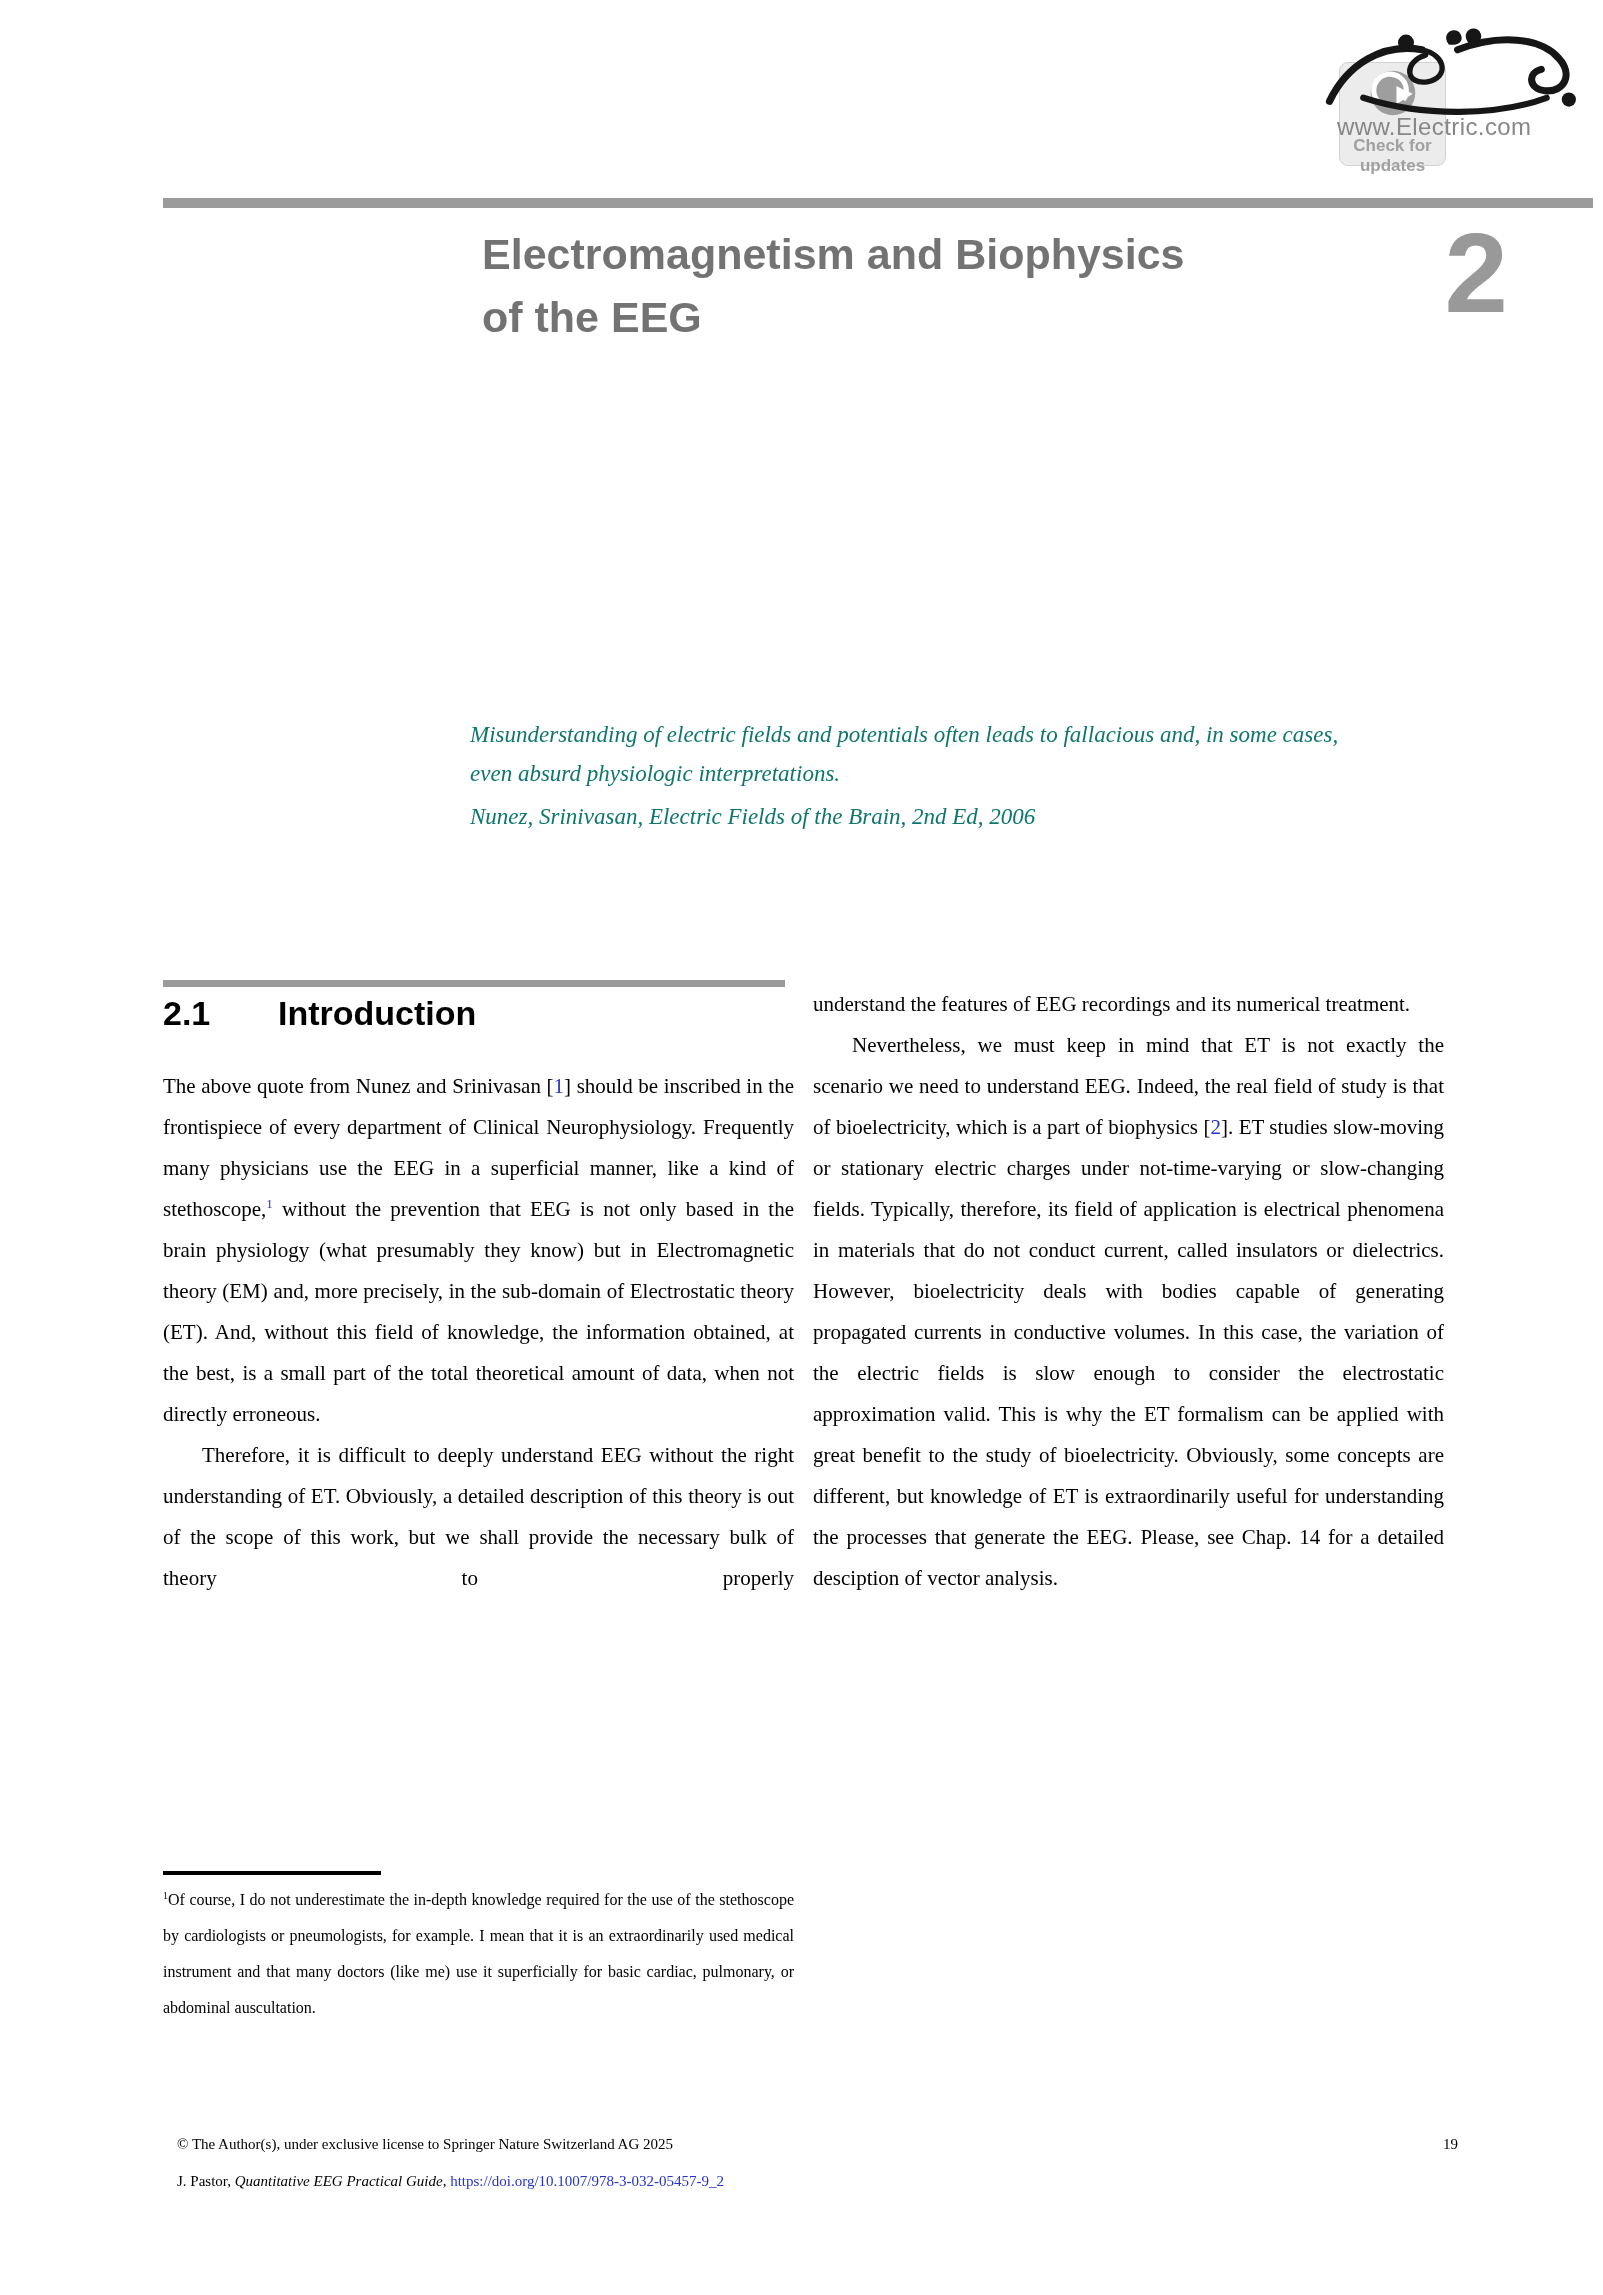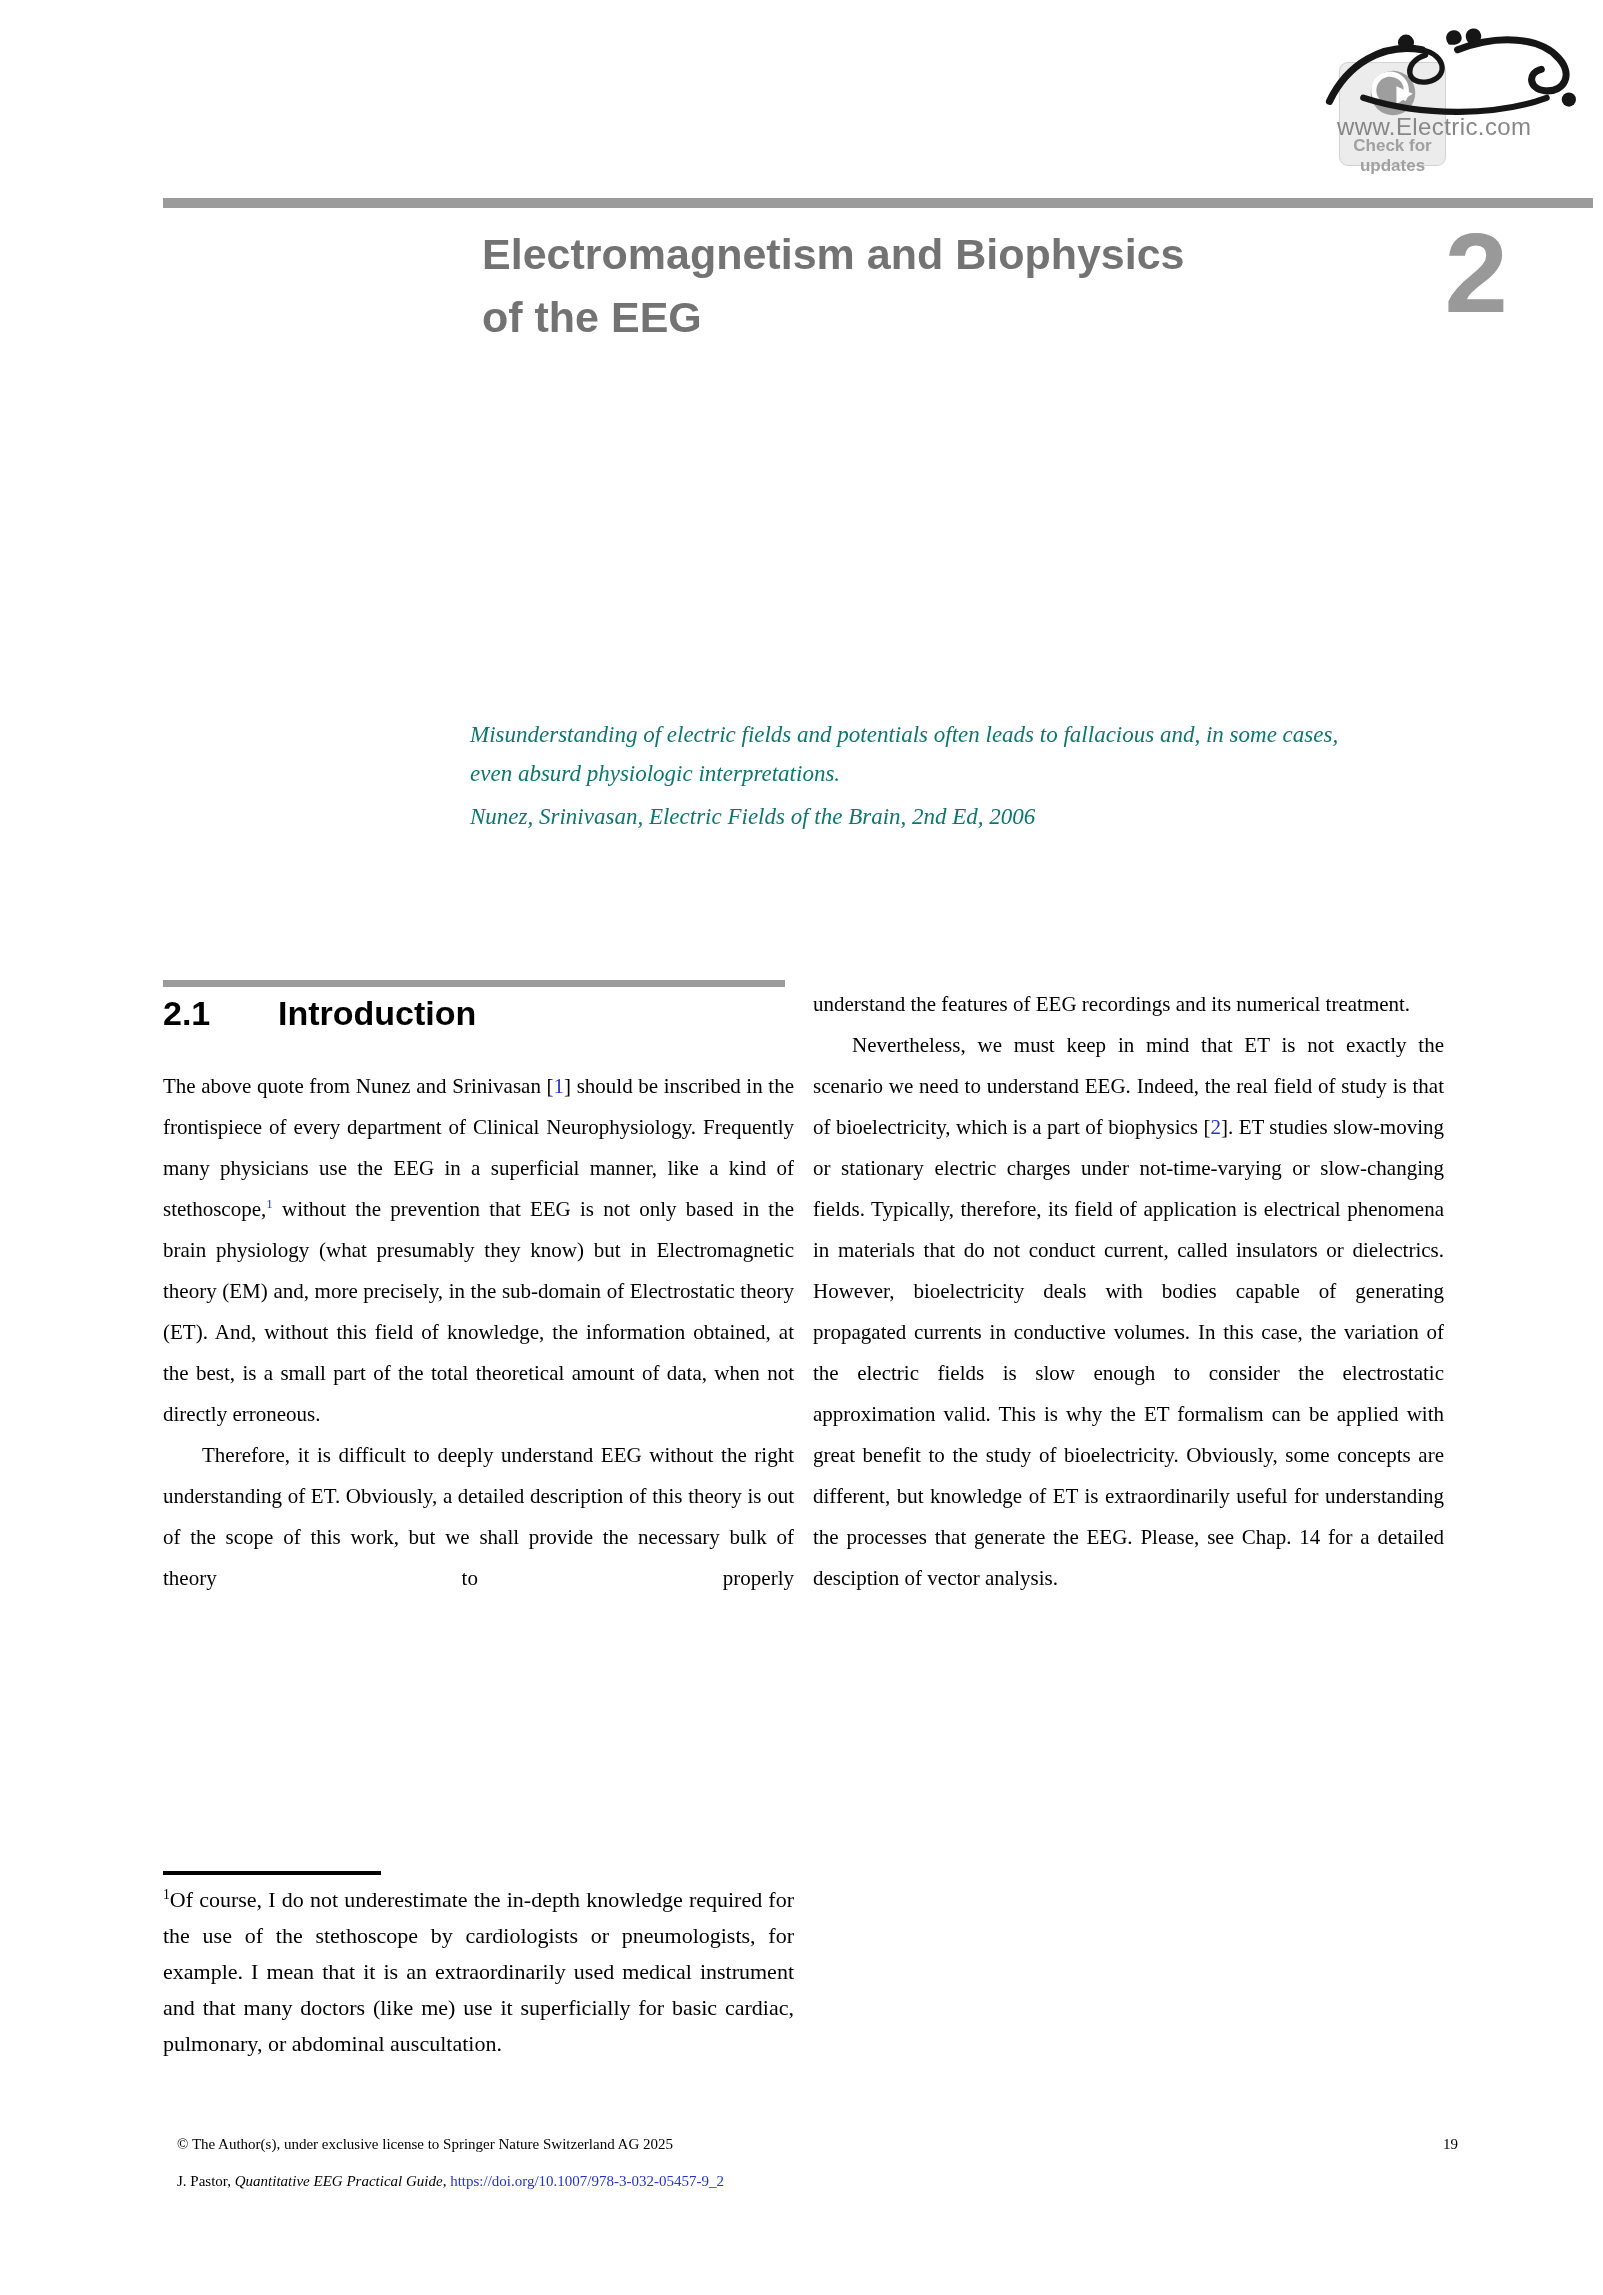--- a/index.html
+++ b/index.html
@@ -47,21 +47,21 @@
   .col-right{left:813px;top:984px;width:631px;}
   p.para{margin:0;}
   p.para.indent{text-indent:39px;}
   p.para.cont{text-align-last:justify;}
   .ref{color:#2433cc;}
   sup{font-size:62%;line-height:0;vertical-align:super;}
 
   
   .footnote-rule{position:absolute;left:163px;top:1871px;width:218px;height:3.6px;background:#000;}
   .footnote{position:absolute;left:163px;top:1882px;width:631px;
-        font-size:22px;line-height:36px;text-align:justify;}
+        font-size:16px;line-height:36px;text-align:justify;}
   .footnote p{margin:0;}
 
   
   .footer{position:absolute;left:177px;top:2126px;width:1281px;font-size:15px;line-height:37px;}
   .footer .pageno{position:absolute;right:0;top:0;}
   .cite-title{font-style:italic;}
   .doi{color:#2433cc;cursor:pointer;}
 </style>
 </head>
 <body>

